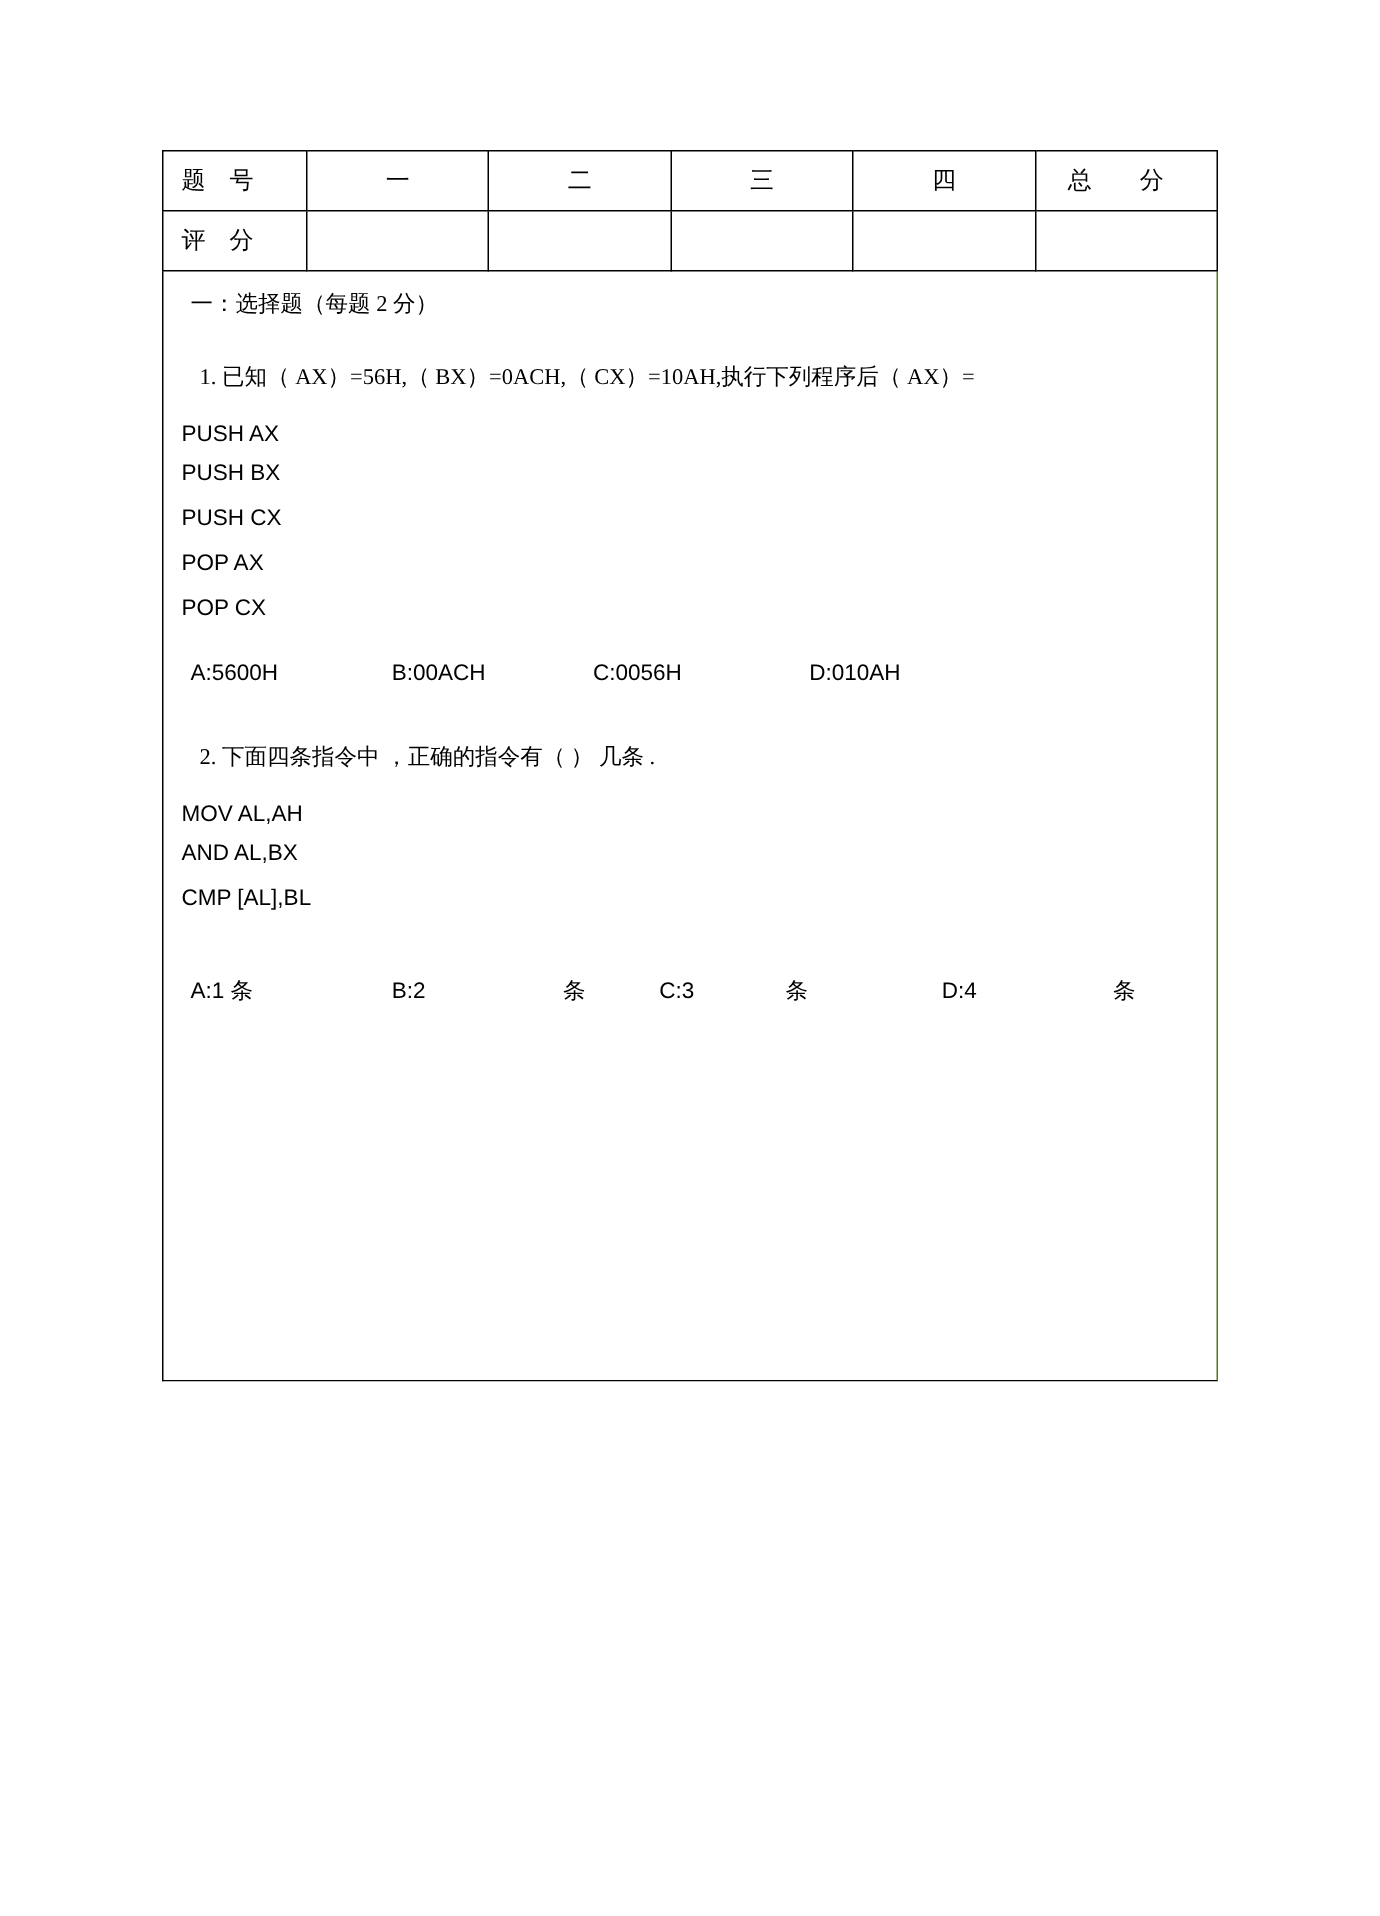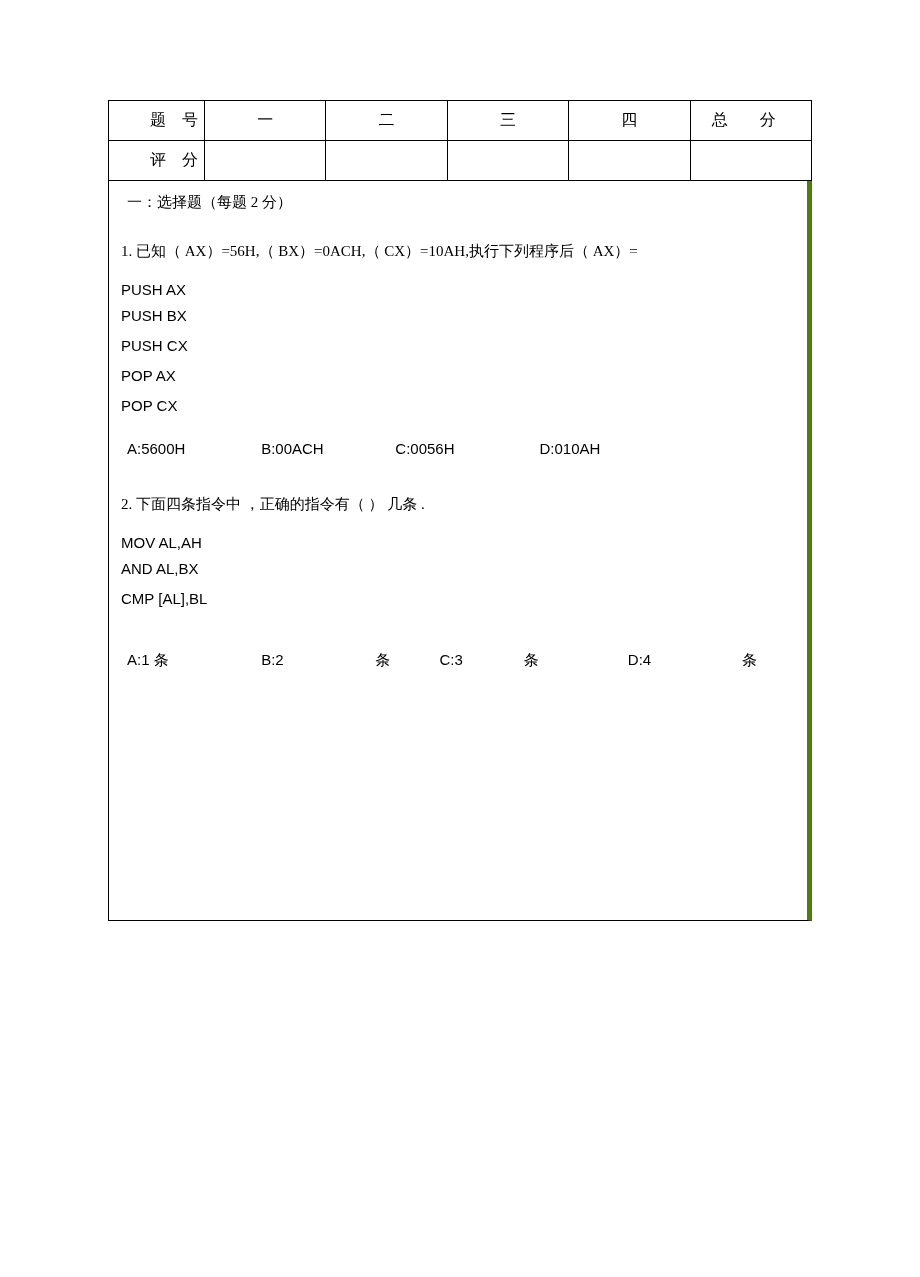--- a/index.html
+++ b/index.html
@@ -22,41 +22,41 @@
     }
     .score-table td {
       border: 1px solid #000;
       height: 40px;
       text-align: center;
       vertical-align: middle;
       font-size: 16px;
     }
     .score-table .label-cell {
       width: 96px;
-      text-align: right;
+      text-align: left;
       padding-left: 12px;
       letter-spacing: 6px;
     }
     .score-table .total-cell {
       letter-spacing: 14px;
     }
     .content-area {
       border-left: 1px solid #000;
-      border-right: 5px solid #4d7c0f;
+      border-right: 1px solid #4d7c0f;
       border-bottom: 1px solid #000;
       padding: 12px 12px 180px 12px;
       min-height: 740px;
     }
     .section-title {
       margin-bottom: 30px;
       margin-left: 6px;
     }
     .question-intro {
       margin-bottom: 20px;
-      margin-left: 0;
+      margin-left: 12px;
     }
     .instr-first {
       font-family: Arial, sans-serif;
     }
     .instr {
       font-family: Arial, sans-serif;
       line-height: 1.6;
     }
     .options-row {
       margin-left: 6px;

